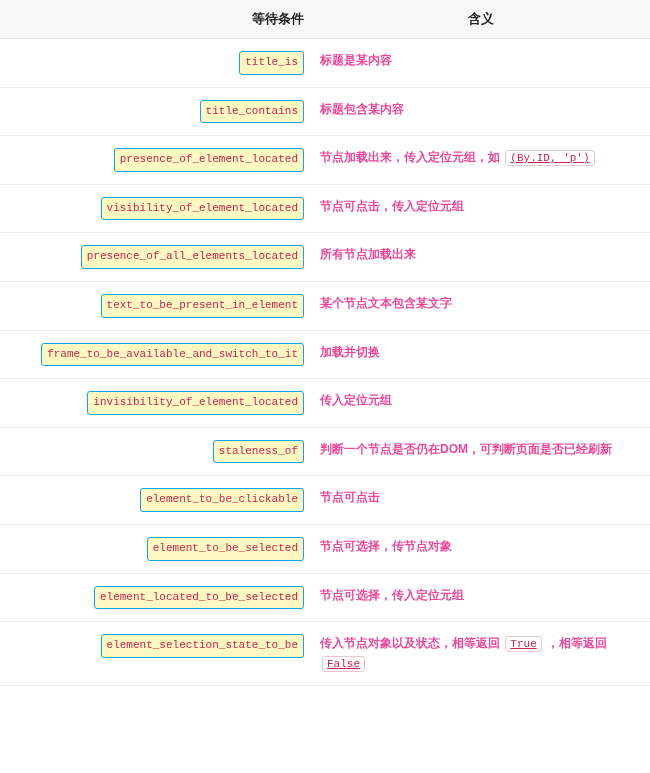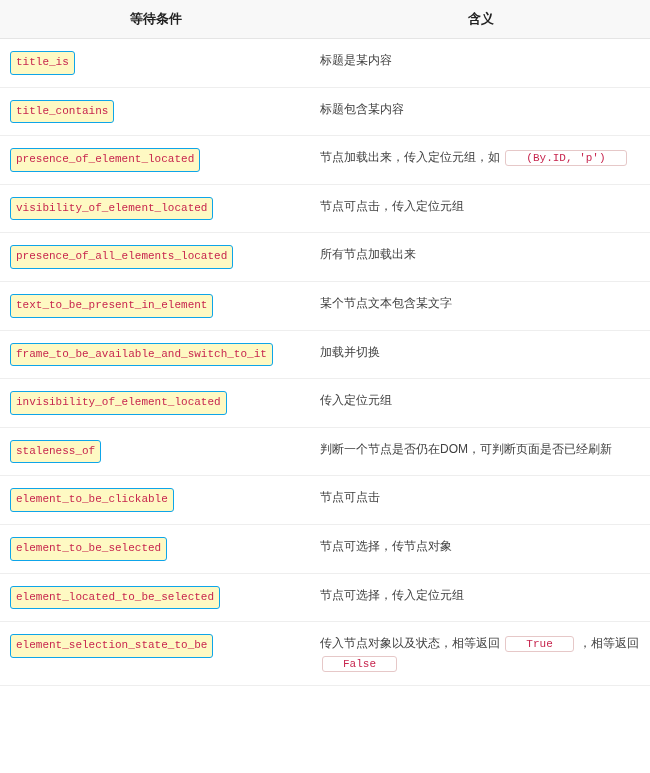--- a/index.html
+++ b/index.html
@@ -50,44 +50,47 @@
       background: #fef9c3;
       border: 1px solid #0ea5e9;
       color: #c7254e;
       padding: 2px 5px;
       border-radius: 3px;
       font-size: 11px;
       display: inline-block;
       white-space: nowrap;
     }
     .meaning-text {
-      color: #404040;
+      color: #ec4899;
+      font-weight: bold;
     }
     .inline-code {
       font-family: Consolas, "Courier New", monospace;
       background: #fff;
       border: 1px solid #e6c8c8;
       color: #c7254e;
-      padding: 1px 20px;
+      padding: 1px 4px;
       border-radius: 3px;
       font-size: 11px;
       margin: 0 2px;
+      text-decoration: underline;
     }
     tbody {
       display: block;
     }
     thead {
       display: block;
     }
     tr {
       display: flex;
       width: 100%;
     }
     th.col-condition, td.condition-cell {
       flex: 0 0 48%;
+      text-align: right;
     }
     th.col-meaning, td.meaning-cell {
       flex: 0 0 52%;
     }
   </style>
 </head>
 <body>
 
 <table>
   <thead>

